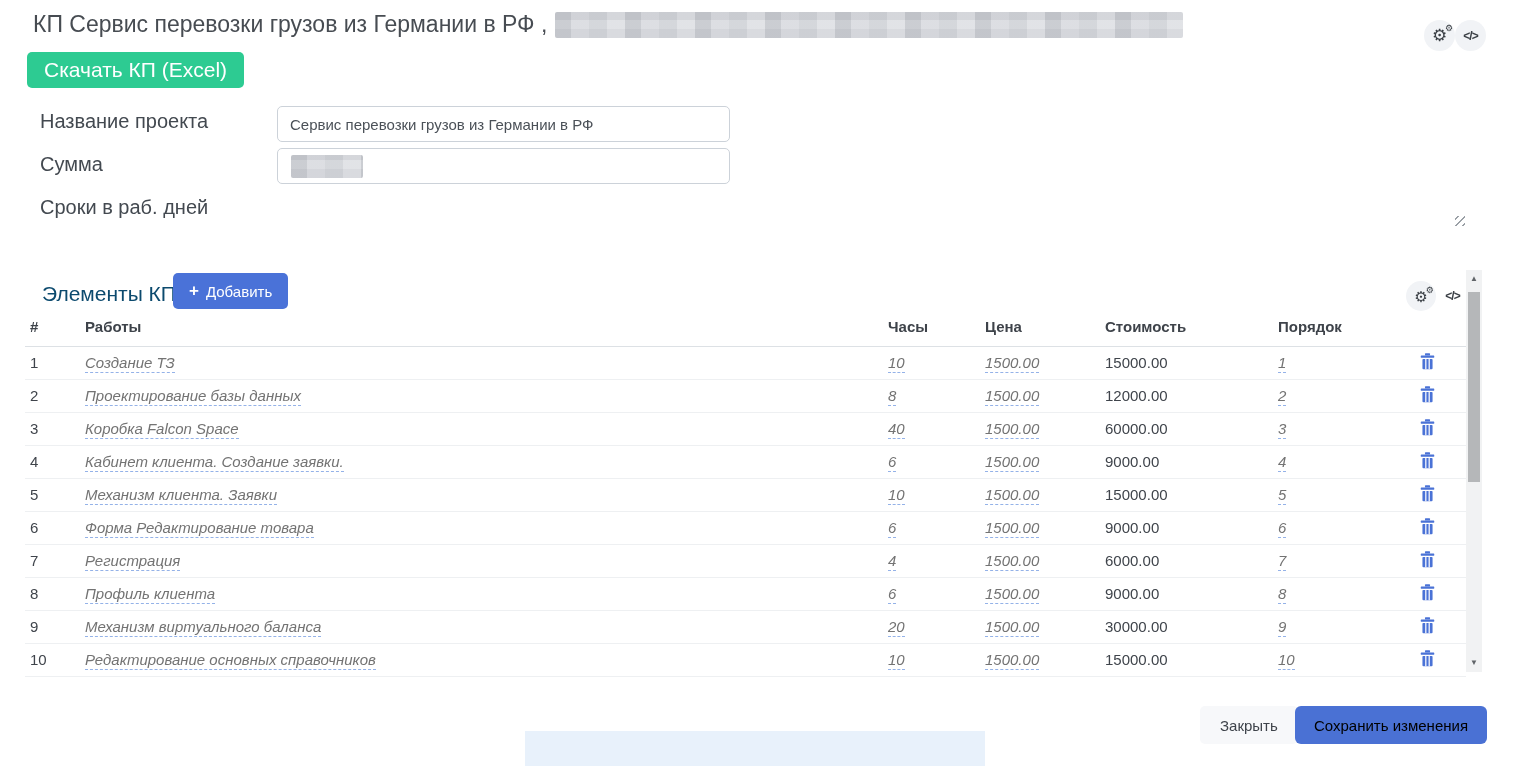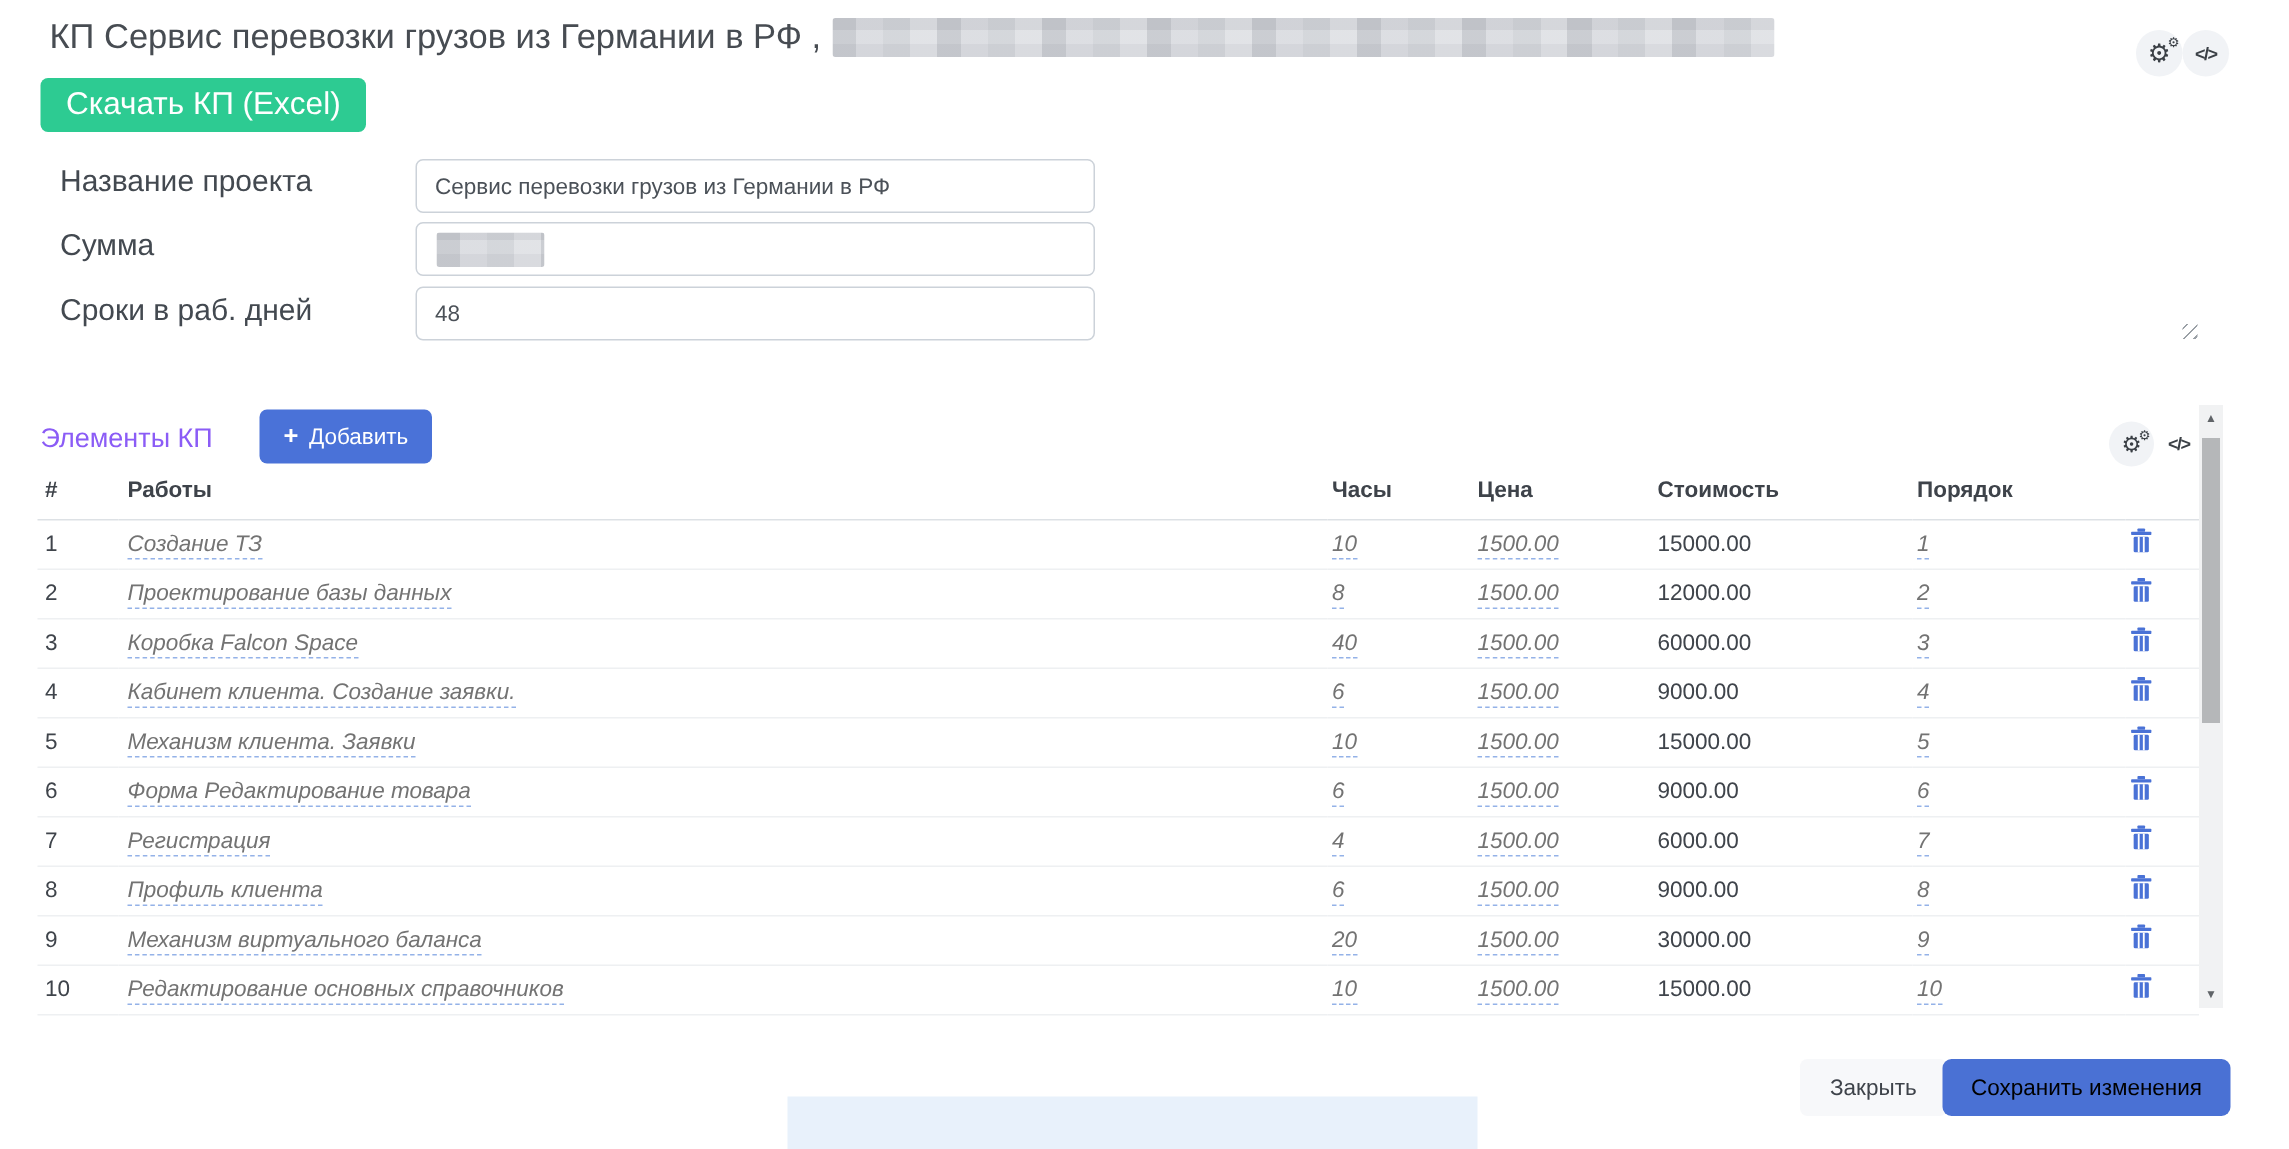--- a/index.html
+++ b/index.html
@@ -59,21 +59,21 @@
     resize:none; outline:none;
   }
   .notes-area::placeholder { color:#8d939b; }
   .resize-grip {
     position:absolute; left:1455px; top:216px; width:10px; height:10px;
     background:repeating-linear-gradient(135deg, transparent 0 2px, #9aa0a6 2px 3px, transparent 3px 5px);
     pointer-events:none;
   }
 
   
-  .section-title { position:absolute; left:27px; top:282px; font-size:18px; color:#8b5cf6; }
+  .section-title { position:absolute; left:42px; top:282px; font-size:21px; color:#0c4a6e; }
   .btn-add { position:absolute; left:173px; top:273px; height:36px; padding:0 16px; font-size:15px; border-radius:5px; }
   .btn-add .plus { font-size:17px; font-weight:700; margin-right:7px; }
   .section-icons-gear { left:1406px; top:281px; width:30px; height:30px; }
   .section-icons-code { left:1438px; top:281px; width:29px; height:29px; background:transparent; }
   .header-icons-gear { left:1424px; top:20px; }
   .header-icons-code { left:1455px; top:20px; }
 
   
   .kp-table-wrap { position:absolute; left:25px; top:314px; width:1441px; }
   table.kp { width:100%; border-collapse:collapse; table-layout:fixed; font-size:15px; }
@@ -142,21 +142,20 @@
 
   <button class="btn btn-green">Скачать КП (Excel)</button>
 
   <div class="form-label" style="top:110px;">Название проекта</div>
   <div class="form-label" style="top:153px;">Сумма</div>
   <div class="form-label" style="top:196px;">Сроки в раб. дней</div>
 
   <input class="text-input" style="top: 106px;" value="Сервис перевозки грузов из Германии в РФ">
   <input class="text-input" style="top: 148px;">
   <span class="redacted sum-redacted"></span>
-  <input class="text-input" style="top: 191px;" value="48">
 
   <span class="resize-grip"></span>
 
   <div class="section-title">Элементы КП</div>
   <button class="btn btn-blue btn-add">
     <span class="plus">+</span>
     <span>Добавить</span>
   </button>
   <div class="icon-circle section-icons-gear">
     <span class="cogs" style="font-size:15px;"><span>⚙</span><span class="cog-small">⚙</span></span>

